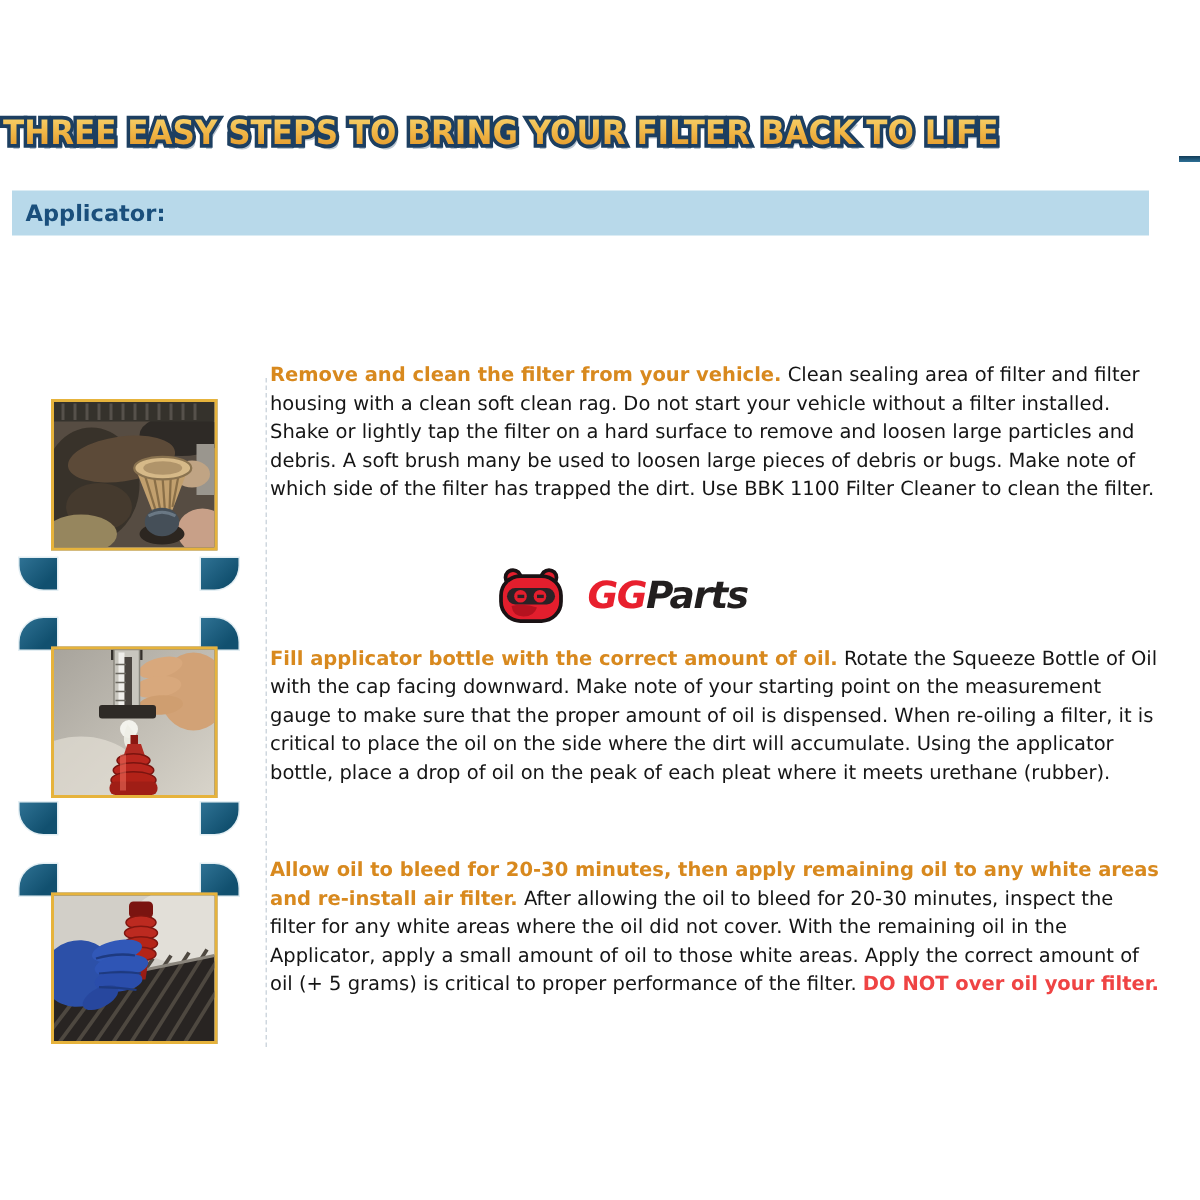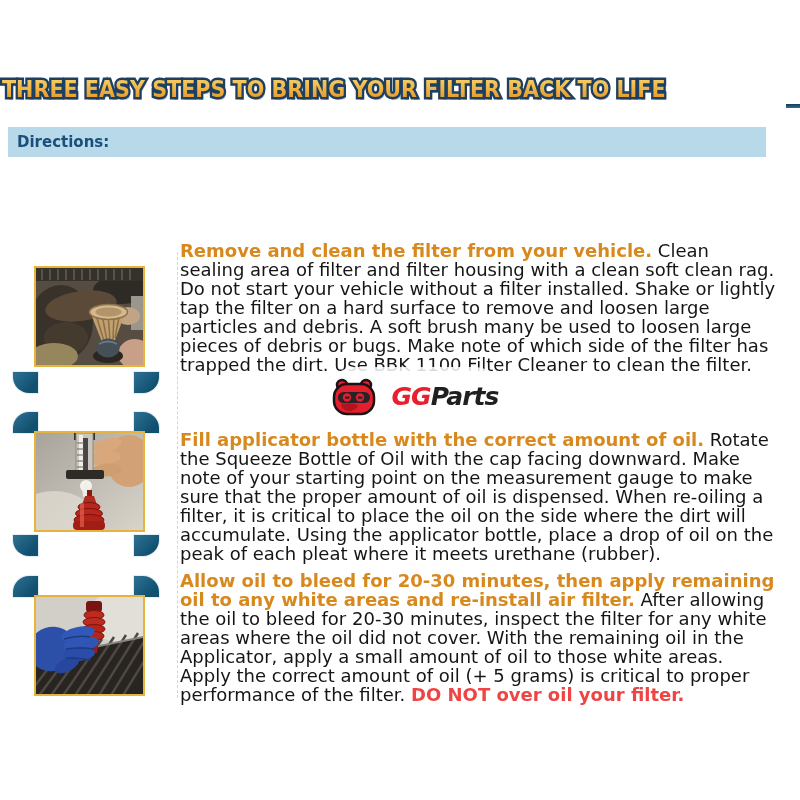--- a/index.html
+++ b/index.html
@@ -33,21 +33,21 @@
   .corner{position:absolute;width:25px;height:21px;
           background:linear-gradient(135deg,#2f7294 0%,#11506f 75%);
           box-shadow:0 0 0 1px rgba(175,205,220,.35);}
   .c-bl{border-radius:0 0 0 16px}.c-br{border-radius:0 0 16px 0}
   .c-tl{border-radius:16px 0 0 0}.c-tr{border-radius:0 16px 0 0}
 
   .col-divider{position:absolute;left:177px;top:252px;height:446px;width:0;
                border-left:1px dashed #c4ced6;opacity:.8;}
 
   
-  .step{position:absolute;left:180px;width:596px;font-size:18px;line-height:19px;
+  .step{position:absolute;left:180px;width:596px;font-size:13px;line-height:19px;
         color:#151515;text-align:left;}
   .s1{top:241px}.s2{top:430px}.s3{top:571px}
   .step .head{font-weight:bold;color:#d8891e;}
   .step b{color:#ef4444;}
 
   
   .watermark{position:absolute;left:326px;top:367px;width:178px;height:59px;
              background:rgba(255,255,255,.84);border-radius:30px;
              display:flex;align-items:center;justify-content:center;gap:16px;z-index:5;}
   .wm-text{font-size:25px;font-weight:bold;font-style:italic;letter-spacing:-1px;line-height:1;}
@@ -58,21 +58,21 @@
 
 <div class="page">
 
   <div class="banner">
     <span class="banner-back">THREE EASY STEPS TO BRING YOUR FILTER BACK TO LIFE</span>
     <span class="banner-front">THREE EASY STEPS TO BRING YOUR FILTER BACK TO LIFE</span>
   </div>
   <div class="edge-dash"></div>
 
   <div class="dir-bar">
-    <span class="lbl">Directions:</span>
+    <span class="lbl">Applicator:</span>
   </div>
 
   <div class="col-divider"></div>
 
   <div class="corner c-bl" style="left:13px;top:372px"></div>
   <div class="corner c-br" style="left:134px;top:372px"></div>
   <div class="corner c-tl" style="left:13px;top:412px"></div>
   <div class="corner c-tr" style="left:134px;top:412px"></div>
   <div class="corner c-bl" style="left:13px;top:535px"></div>
   <div class="corner c-br" style="left:134px;top:535px"></div>

